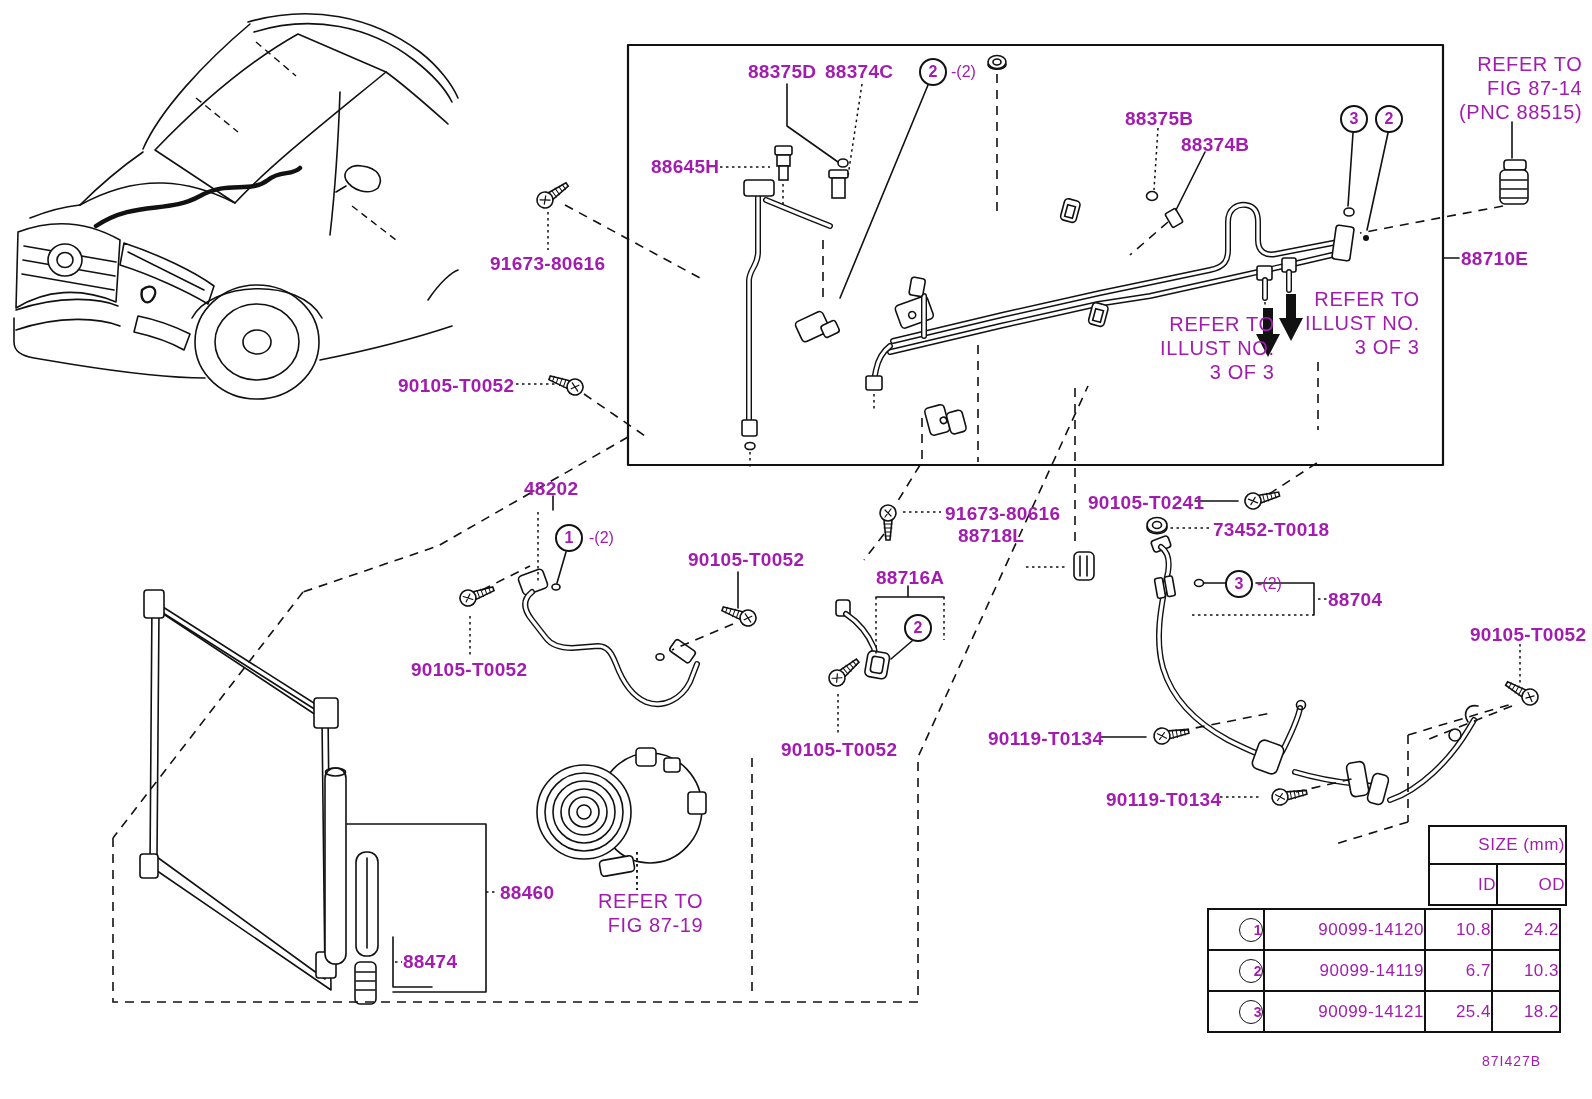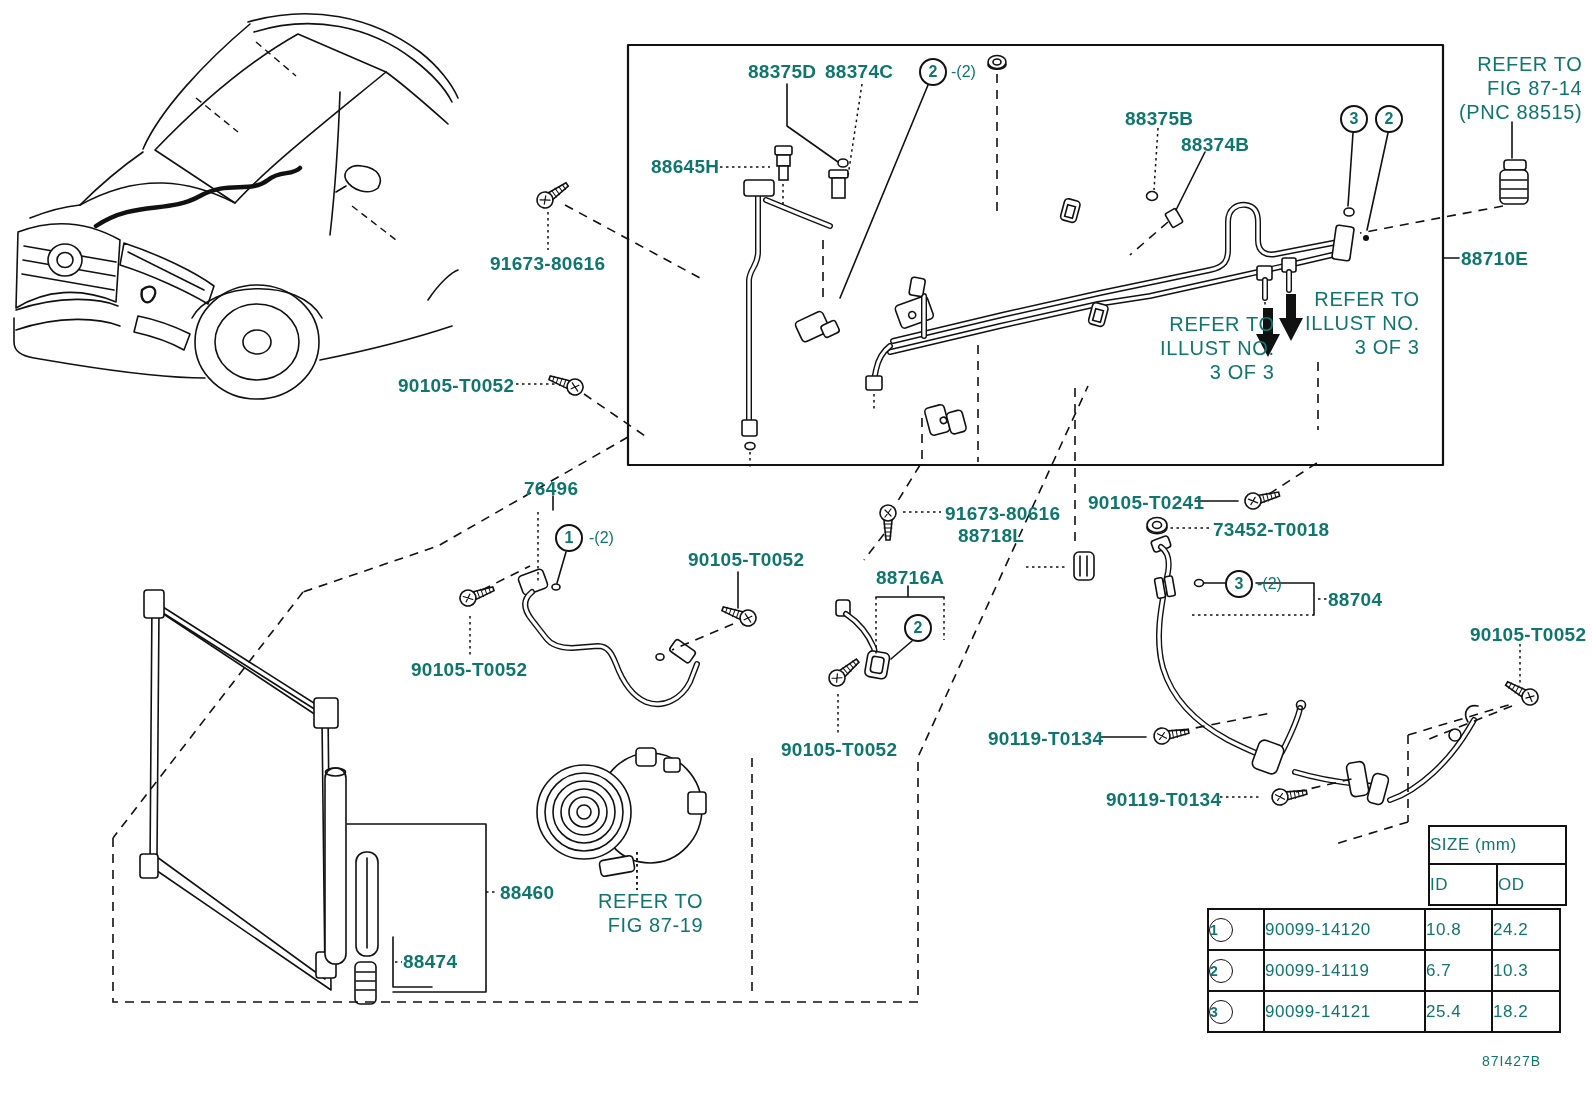--- a/index.html
+++ b/index.html
@@ -1,34 +1,34 @@
 <!DOCTYPE html>
 <html><head>
 <meta charset="utf-8">
 <style>
   html,body{margin:0;padding:0;background:#e8e8e8;}
   .canvas{position:relative;width:1592px;height:1099px;background:#ffffff;overflow:hidden;
-          font-family:"Liberation Sans",sans-serif;color:#0f766e;}
+          font-family:"Liberation Sans",sans-serif;color:#a21caf;}
   svg{position:absolute;left:0;top:0;}
   .ln{stroke:#111;stroke-width:1.6;fill:none;stroke-linecap:round;stroke-linejoin:round;}
   .dash{stroke:#111;stroke-width:1.6;fill:none;stroke-dasharray:9 7;}
   .dot{stroke:#111;stroke-width:1.5;fill:none;stroke-dasharray:2.5 3.5;}
   .po{stroke:#111;stroke-width:6;fill:none;stroke-linecap:round;stroke-linejoin:round;}
   .pi{stroke:#fff;stroke-width:3.2;fill:none;stroke-linecap:round;stroke-linejoin:round;}
   .w{fill:#fff;stroke:#111;stroke-width:1.6;}
   .blk{fill:#111;stroke:none;}
   .plabel{position:absolute;font-weight:bold;font-size:19px;letter-spacing:.3px;white-space:nowrap;}
   .note{position:absolute;font-size:20px;letter-spacing:.6px;white-space:nowrap;line-height:24px;text-align:right;}
   .marker{position:absolute;width:28px;height:28px;border:2.2px solid #111;border-radius:50%;
           background:#fff;display:flex;align-items:center;justify-content:center;
           font-weight:bold;font-size:16px;box-sizing:border-box;}
   .suffix{position:absolute;font-size:16px;white-space:nowrap;}
   .footer-code{position:absolute;font-size:14px;letter-spacing:1px;}
   table.sz{border-collapse:collapse;position:absolute;table-layout:fixed;}
-  table.sz td{border:2px solid #111;text-align:left;vertical-align:middle;
+  table.sz td{border:2px solid #111;text-align:right;vertical-align:middle;
               font-size:17px;letter-spacing:.5px;padding:0;background:#fff;margin-top:29px;}
   td.pn{font-weight:normal;font-size:18px;}
   .tcirc{display:inline-block;width:24px;height:24px;border:1.8px solid #111;border-radius:50%;
          line-height:22px;font-size:14px;font-weight:bold;box-sizing:border-box;}
 </style>
 </head>
 <body>
 
 <div class="canvas">
 
@@ -349,21 +349,21 @@
 </svg>
 
 <div class="plabel" style="left:748px;top:61px">88375D</div>
 <div class="plabel" style="left:825px;top:61px">88374C</div>
 <div class="plabel" style="left:651px;top:156px">88645H</div>
 <div class="plabel" style="left:1125px;top:108px">88375B</div>
 <div class="plabel" style="left:1181px;top:134px">88374B</div>
 <div class="plabel" style="left:1461px;top:248px">88710E</div>
 <div class="plabel" style="left:490px;top:253px">91673-80616</div>
 <div class="plabel" style="left:398px;top:375px">90105-T0052</div>
-<div class="plabel" style="left:524px;top:478px">76496</div>
+<div class="plabel" style="left:524px;top:478px">48202</div>
 <div class="plabel" style="left:688px;top:549px">90105-T0052</div>
 <div class="plabel" style="left:411px;top:659px">90105-T0052</div>
 <div class="plabel" style="left:945px;top:503px">91673-80616</div>
 <div class="plabel" style="left:1088px;top:492px">90105-T0241</div>
 <div class="plabel" style="left:1213px;top:519px">73452-T0018</div>
 <div class="plabel" style="left:958px;top:525px">88718L</div>
 <div class="plabel" style="left:876px;top:567px">88716A</div>
 <div class="plabel" style="left:1328px;top:589px">88704</div>
 <div class="plabel" style="left:781px;top:739px">90105-T0052</div>
 <div class="plabel" style="left:1470px;top:624px">90105-T0052</div>

